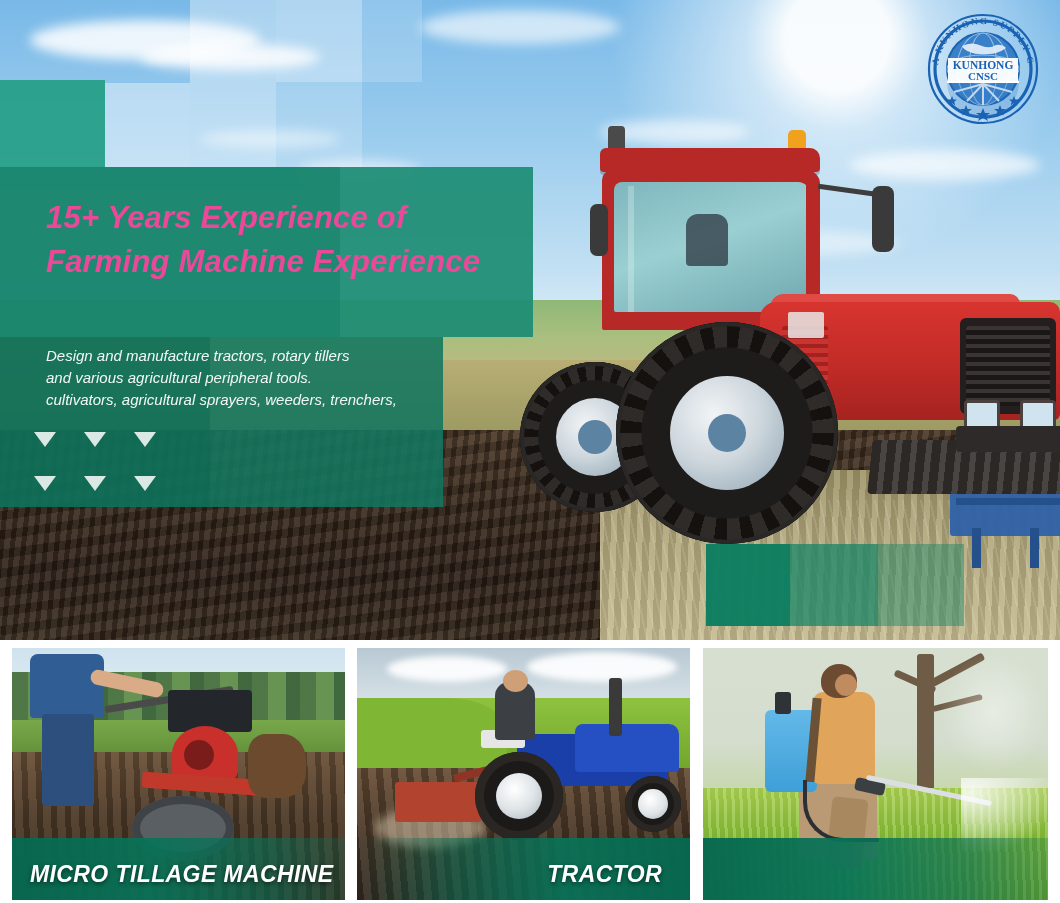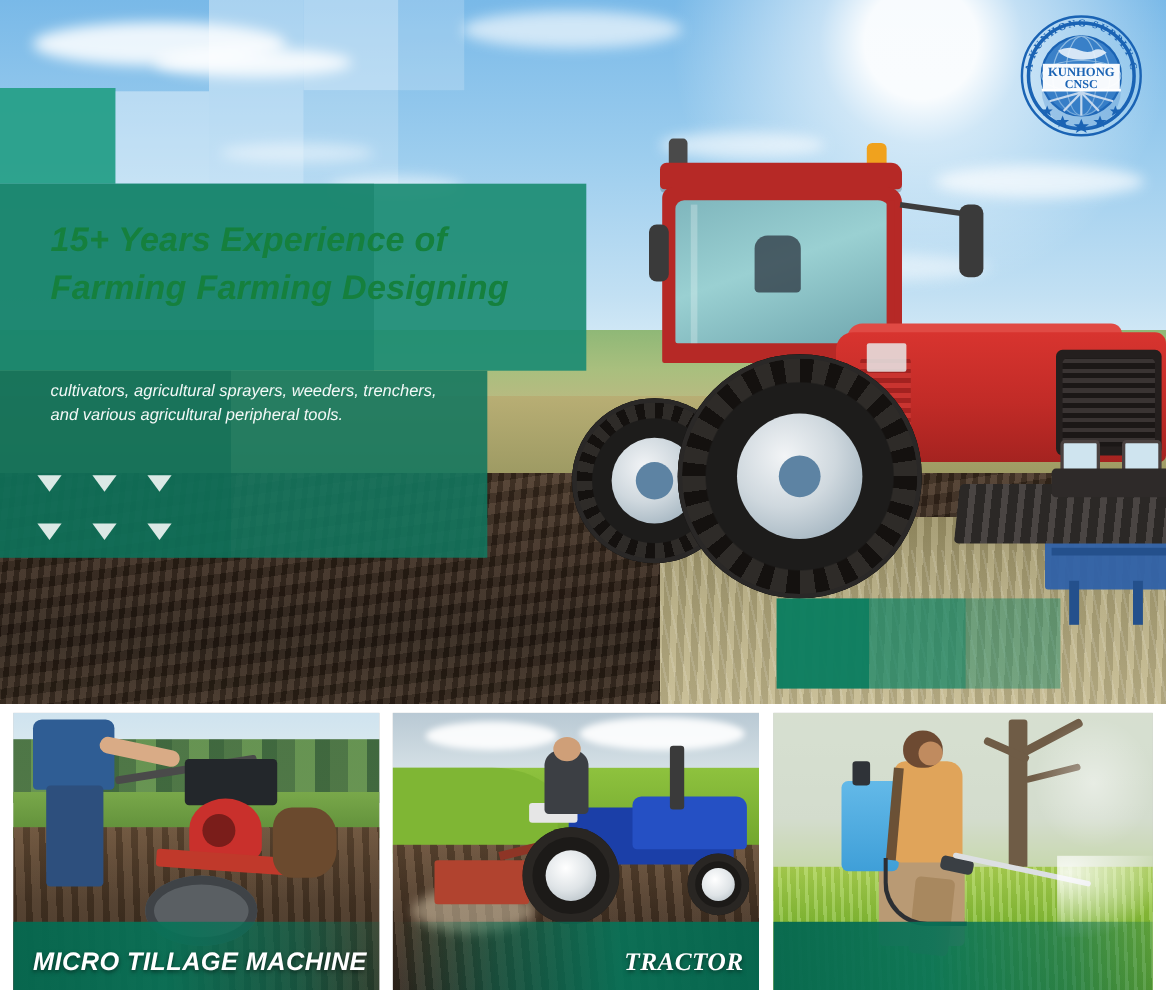--- a/index.html
+++ b/index.html
@@ -114,21 +114,21 @@
   .panel-main2{position:absolute;left:0;top:167px;width:340px;height:170px;background:rgba(22,128,104,.55);}
   .panel-sub{position:absolute;left:0;top:337px;width:443px;height:170px;background:rgba(18,118,94,.88);}
   .panel-sub-dark{position:absolute;left:0;top:337px;width:210px;height:170px;background:rgba(12,104,82,.45);}
 
   
   .chev-panel{position:absolute;left:22px;top:418px;width:158px;height:92px;}
   .chev{position:absolute;width:0;height:0;border-left:11px solid transparent;border-right:11px solid transparent;
         border-top:15px solid rgba(255,255,255,.85);}
 
   
-  .headline{position:absolute;left:46px;top:196px;width:520px;color:#15803d;
+  .headline{position:absolute;left:46px;top:196px;width:520px;color:#ec4899;
     font-size:31px;line-height:44px;font-weight:bold;font-style:italic;letter-spacing:.2px;}
   .subtext{position:absolute;left:46px;top:345px;width:430px;color:#f2f8f6;
     font-size:15px;line-height:22px;font-style:italic;}
   .subtext div{white-space:nowrap;}
 
   
   .gb{position:absolute;}
   .gb1{left:706px;top:544px;width:84px;height:82px;background:rgba(12,126,96,.97);}
   .gb2{left:790px;top:544px;width:88px;height:82px;background:rgba(16,132,101,.72);}
   .gb3{left:878px;top:544px;width:86px;height:82px;background:rgba(16,132,101,.45);}
@@ -144,21 +144,21 @@
   .card.c-2{left:357px;width:333px;}
   .card.c-3{left:703px;width:345px;}
   .card-img{position:absolute;inset:0;}
   .card-cap{position:absolute;left:0;right:0;bottom:0;height:62px;
     background:linear-gradient(90deg, rgba(8,110,84,0) 0%, rgba(8,110,84,.55) 28%, rgba(8,115,88,.92) 62%, rgba(6,104,79,.97) 100%);}
   .card-cap.left-aligned{
     background:linear-gradient(90deg, rgba(6,104,79,.97) 0%, rgba(8,115,88,.92) 42%, rgba(8,110,84,.62) 78%, rgba(8,110,84,.25) 100%);}
   .cap-text{position:absolute;bottom:12px;color:#fff;font-size:23px;font-weight:bold;font-style:italic;
     letter-spacing:.4px;text-shadow:0 2px 4px rgba(0,0,0,.5);white-space:nowrap;}
   .cap-left{left:18px;}
-  .cap-right{right:14px;font-family:Liberation Serif, serif;}
+  .cap-right{right:28px;}
 
   
   .s-sky{position:absolute;left:0;top:0;right:0;height:76px;background:linear-gradient(180deg,#cfe3ef 0%,#e6f0ef 100%);}
   .s-trees{position:absolute;left:0;top:24px;right:0;height:58px;
     background:repeating-linear-gradient(90deg,#3f6a34 0 16px,#5a8a41 16px 34px,#2f5a2b 34px 48px);opacity:.9;}
   .s-grass{position:absolute;left:0;top:72px;right:0;height:42px;background:linear-gradient(180deg,#79a84a 0%,#5d8c38 100%);}
   .s-soil{position:absolute;left:0;top:104px;right:0;bottom:0;
     background:repeating-linear-gradient(88deg, rgba(0,0,0,.20) 0 6px, rgba(255,255,255,.05) 6px 14px),
                linear-gradient(180deg,#6b5138 0%,#4e3a28 45%,#3b2c1e 100%);}
   .t-person-top{position:absolute;left:18px;top:6px;width:74px;height:64px;background:#2f5d94;border-radius:8px 8px 4px 4px;}
@@ -306,26 +306,27 @@
       <div class="chev" style="left:62px;top:58px"></div>
       <div class="chev" style="left:112px;top:58px"></div>
     </div>
 
     <div class="gb gb1"></div>
     <div class="gb gb2"></div>
     <div class="gb gb3"></div>
 
     <div class="headline">
       <div>15+ Years Experience of</div>
-      <div>Farming Farming Designing</div>
+      <div>Farming Machine Experience</div>
     </div>
 
     <div class="subtext">
+      <div>Design and manufacture tractors, rotary tillers</div>
+      <div>and various agricultural peripheral tools.</div>
       <div>cultivators, agricultural sprayers, weeders, trenchers,</div>
-      <div>and various agricultural peripheral tools.</div>
     </div>
 
     <div class="logo">
       <svg viewBox="0 0 114 114" width="114" height="114" aria-hidden="true">
         <defs>
           <path id="arcTop" d="M 57 57 m -45 0 a 45 45 0 1 1 90 0" fill="none"></path>
           <path id="arcTopTxt" d="M 12 57 a 45 45 0 0 1 90 0" fill="none"></path>
         </defs>
         <circle cx="57" cy="57" r="54" fill="none" stroke="#1a63b4" stroke-width="2.2"></circle>
         <circle cx="57" cy="57" r="48" fill="none" stroke="#1a63b4" stroke-width="3.2"></circle>

